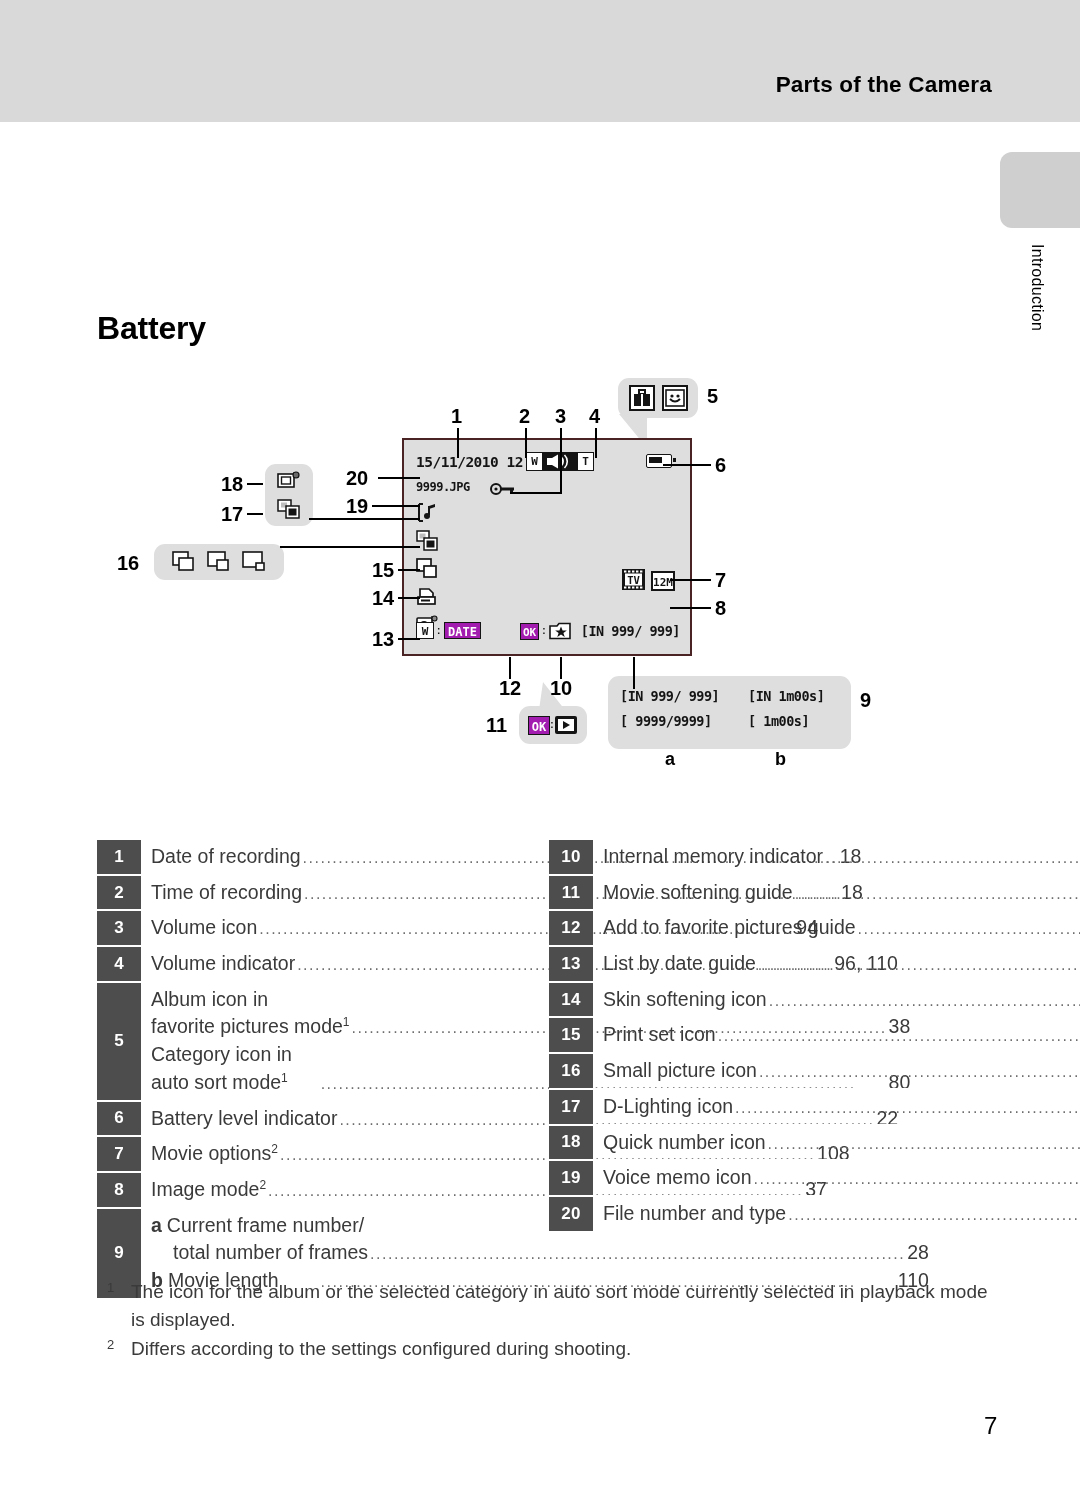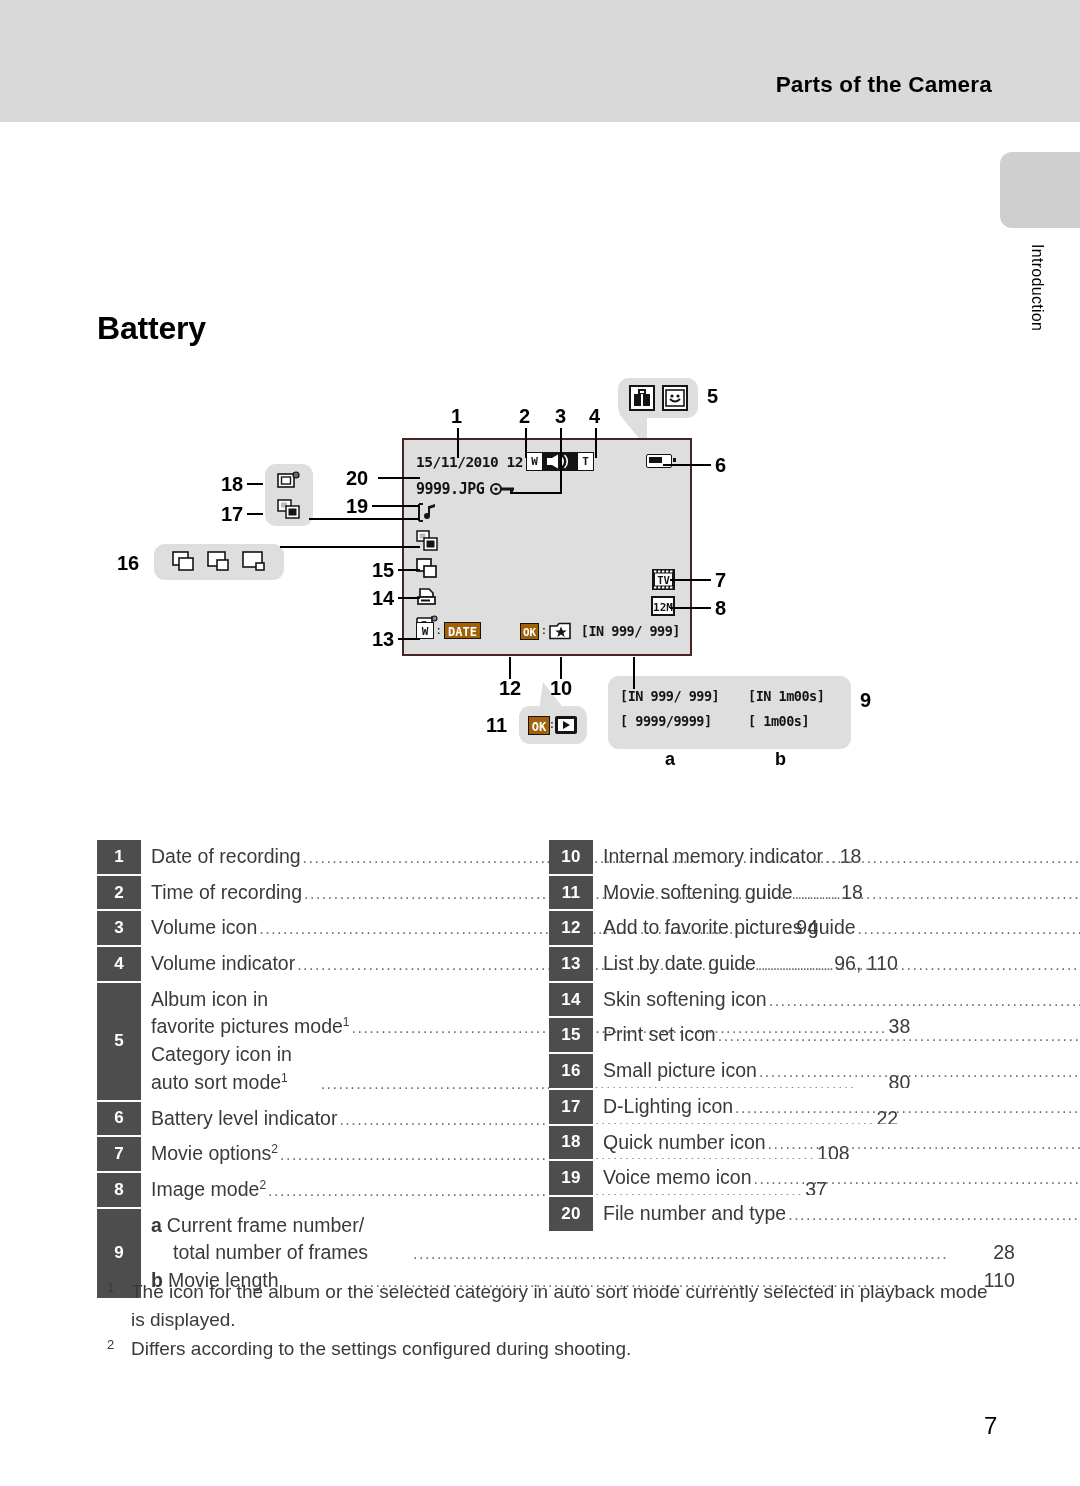--- a/index.html
+++ b/index.html
@@ -100,37 +100,37 @@
   }
 
   .lcd-datetime {
     position: absolute;
     left: 12px; top: 14px;
     font-size: 14.5px;
   }
   .lcd-filename {
     position: absolute;
     left: 12px; top: 40px;
-    font-size: 15px;
+    font-size: 12px;
   }
 
   
   .gbox {
     display: inline-block;
     border: 1.6px solid #141414;
     background: #fff;
     color: #141414;
     font-family: "DejaVu Sans Mono", monospace;
     font-weight: bold;
     text-align: center;
     line-height: 1;
     box-sizing: border-box;
   }
   .gbox.inv {
-    background: #a16207;
+    background: #a21caf;
     color: #fff;
     border-color: #141414;
   }
 
   
   .vol-ind {
     position: absolute;
     left: 122px; top: 12px;
     display: flex;
     align-items: stretch;
@@ -194,21 +194,21 @@
     flex-direction: column;
     gap: 7px;
   }
   .lcd-iconcol .ic { width: 22px; height: 21px; }
 
   
   .lcd-right-icons {
     position: absolute;
     right: 14px; top: 128px;
     display: flex;
-    flex-direction: column;
+    flex-direction: row;
     gap: 5px;
     align-items: flex-end;
   }
 
   
   .lcd-bottom {
     position: absolute;
     left: 12px; right: 10px; bottom: 12px;
     height: 20px;
   }
@@ -365,21 +365,21 @@
     flex: 1 1 auto;
     overflow: hidden;
     white-space: nowrap;
     font-size: 16px;
     letter-spacing: 1.5px;
     color: #6d6d6d;
     margin: 0 2px;
     min-width: 10px;
   }
   .entry .pg { flex: 0 0 auto; }
-  .entry.indent { padding-left: 22px; gap: 43px; }
+  .entry.indent { padding-left: 22px; }
   .sup { font-size: 12px; vertical-align: super; }
   .ab { font-weight: bold; color: #3a3a3a; padding-right: 5px; }
 
   
   .footnotes {
     position: absolute;
     left: 97px;
     top: 1278px;
     width: 890px;
     font-size: 19px;

